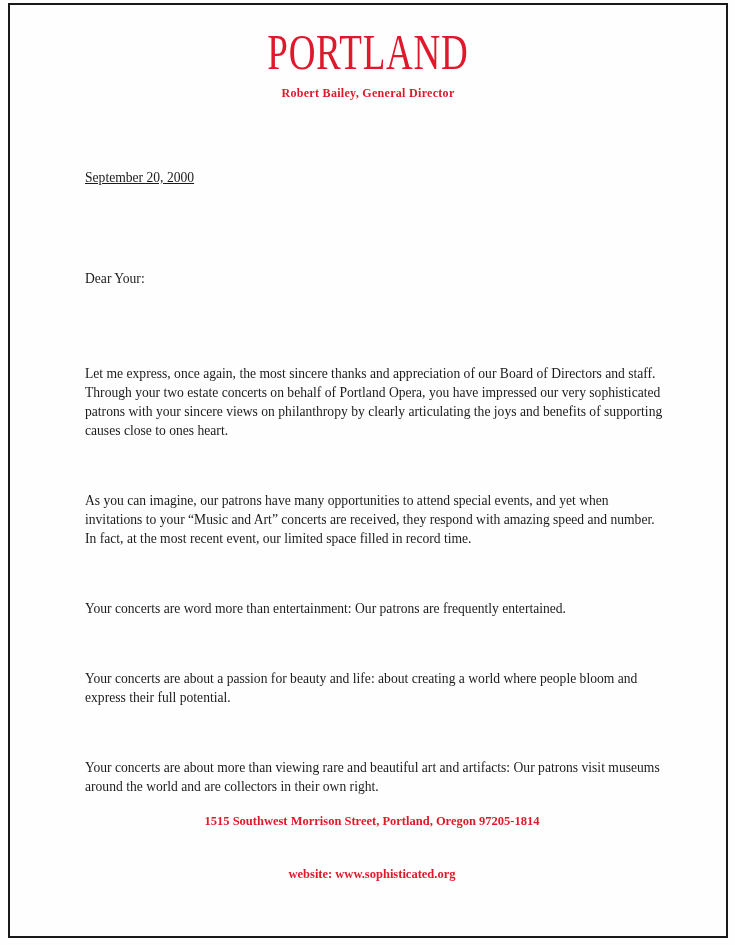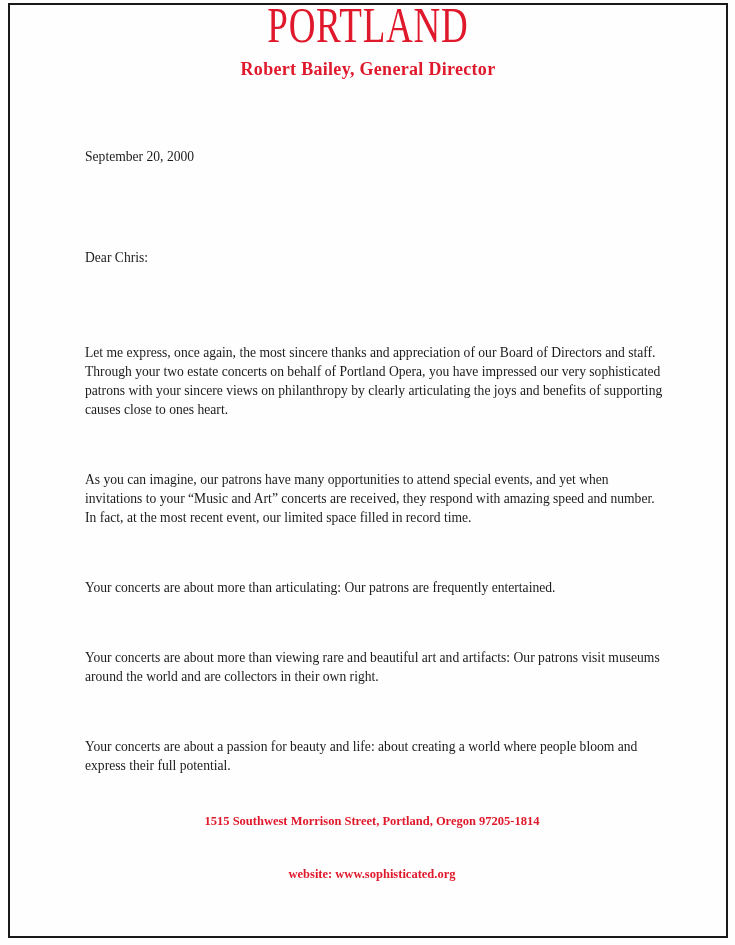--- a/index.html
+++ b/index.html
@@ -15,50 +15,51 @@
   }
   .frame {
     position: absolute;
     left: 8px; top: 3px; right: 7px; bottom: 7px;
     border: 2px solid #191919;
     pointer-events: none;
   }
   .content {
     position: absolute;
     left: 10px; top: 5px; right: 9px; bottom: 9px;
+    padding-top: 27px;
   }
   
   .logo { text-align: center; line-height: 1; }
   .logo-line {
     display: inline-block;
     font-family: "Liberation Serif", serif;
     font-size: 50px;
     font-weight: 400;
     letter-spacing: 1px;
     transform: scaleX(0.74);
     transform-origin: center top;
     line-height: 0.82;
   }
   .logo-line2-wrap { margin-top: -4px; padding-left: 38px; }
   .tagline {
     text-align: center;
-    font-size: 18px;
+    font-size: 12px;
     font-weight: 600;
     letter-spacing: 0.3px;
     margin-top: 13px;
   }
   
   .letter {
     margin-left: 75px;
     width: 578px;
     font-size: 13.6px;
     line-height: 19px;
     white-space: pre-wrap;
   }
-  .date { margin-top: 29px; }
+  .date { margin-top: 29px; text-decoration: underline; }
   .salutation { margin-top: 44px; }
   .para { margin-top: 13px; font-family: Liberation Serif, serif; }
   .para.first { margin-top: 19px; }
   
   .footer {
     position: absolute;
     left: 8px; right: 0;
     bottom: 18px;
     text-align: center;
     font-size: 12.5px;
@@ -79,27 +80,27 @@
     <div class="logo red">
       <div>
         <span class="logo-line">PORTLAND</span>
       </div>
     </div>
 
     <div class="tagline red">Robert Bailey, General Director</div>
 
     <div class="letter">
       <div class="date">September 20, 2000</div>
-      <div class="salutation">Dear Chris:</div>
+      <div class="salutation">Dear Your:</div>
 
       <div class="para first">Let me express, once again, the most sincere thanks and appreciation of our Board of Directors and staff.  Through your two estate concerts on behalf of Portland Opera, you have impressed our very sophisticated patrons with your sincere views on philanthropy by clearly articulating the joys and benefits of supporting causes close to ones heart.</div>
       <div class="para">As you can imagine, our patrons have many opportunities to attend special events, and yet when invitations to your “Music and Art” concerts are received, they respond with amazing speed and number.  In fact, at the most recent event, our limited space filled in record time.</div>
-      <div class="para">Your concerts are about more than articulating: Our patrons are frequently entertained.</div>
+      <div class="para">Your concerts are word more than entertainment: Our patrons are frequently entertained.</div>
+      <div class="para">Your concerts are about a passion for beauty and life: about creating a world where people bloom and express their full potential.</div>
       <div class="para">Your concerts are about more than viewing rare and beautiful art and artifacts: Our patrons visit museums around the world and are collectors in their own right.</div>
-      <div class="para">Your concerts are about a passion for beauty and life: about creating a world where people bloom and express their full potential.</div>
       
 
       
       
       
       
       
       
     </div>
 

